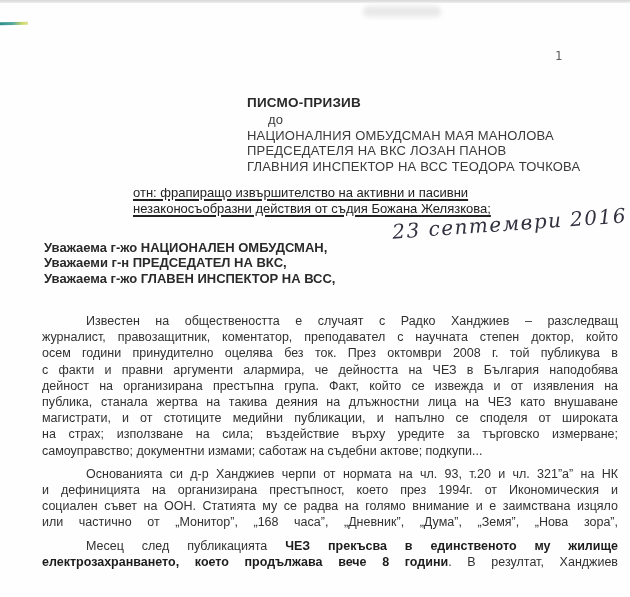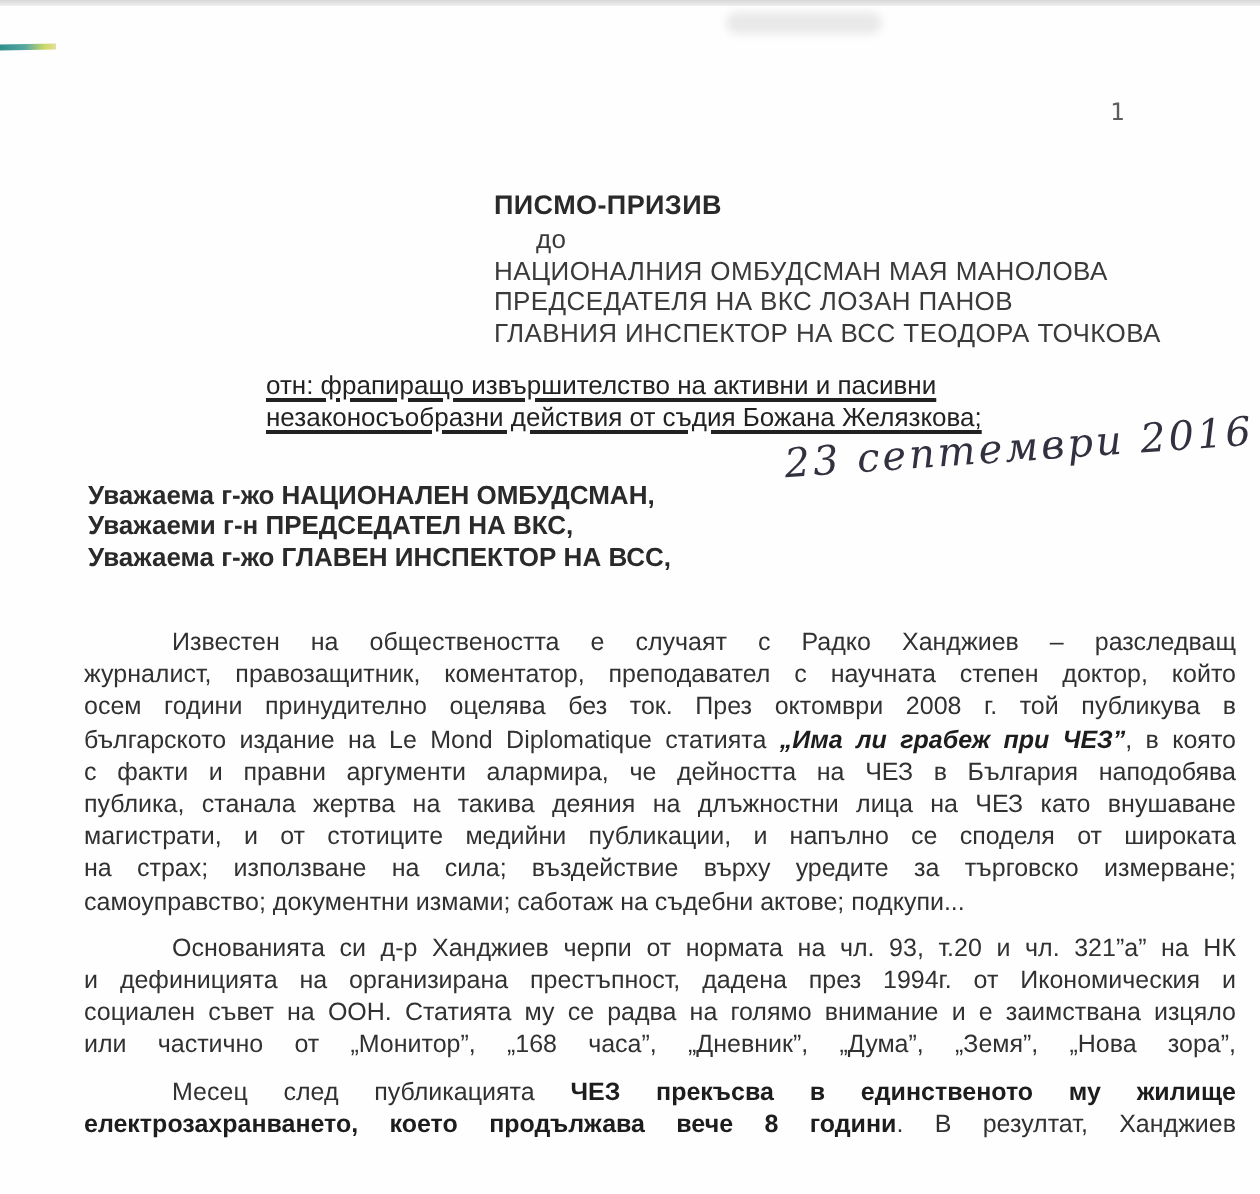--- a/index.html
+++ b/index.html
@@ -107,30 +107,30 @@
     <div>Уважаема г-жо НАЦИОНАЛЕН ОМБУДСМАН,</div>
     <div>Уважаеми г-н ПРЕДСЕДАТЕЛ НА ВКС,</div>
     <div>Уважаема г-жо ГЛАВЕН ИНСПЕКТОР НА ВСС,</div>
   </div>
 
   <div class="body-text">
     <div class="para">
         <div class="bline just ind"><span>Известен на обществеността е случаят с Радко Ханджиев – разследващ</span></div>
         <div class="bline just"><span>журналист, правозащитник, коментатор, преподавател с научната степен доктор, който</span></div>
         <div class="bline just"><span>осем години принудително оцелява без ток. През октомври 2008 г. той публикува в</span></div>
-        <div class="bline just"><span>българското издание на Le Mond Diplomatique статията </span><span class="b i">„Има ли грабеж при ЧЕЗ”</span><span>, в която</span></div>
         <div class="bline just"><span>с факти и правни аргументи алармира, че дейността на ЧЕЗ в България наподобява</span></div>
+        <div class="bline just"><span>дейност на организирана престъпна група. Факт, който се извежда и от изявления на</span></div>
         <div class="bline just"><span>публика, станала жертва на такива деяния на длъжностни лица на ЧЕЗ като внушаване</span></div>
         <div class="bline just"><span>магистрати, и от стотиците медийни публикации, и напълно се споделя от широката</span></div>
         <div class="bline just"><span>на страх; използване на сила; въздействие върху уредите за търговско измерване;</span></div>
         <div class="bline"><span>самоуправство; документни измами; саботаж на съдебни актове; подкупи...</span></div>
       </div>
     <div class="para">
         <div class="bline just ind"><span>Основанията си д-р Ханджиев черпи от нормата на чл. 93, т.20 и чл. 321”а” на НК</span></div>
-        <div class="bline just"><span>и дефиницията на организирана престъпност, дадена през 1994г. от Икономическия и</span></div>
+        <div class="bline just"><span>и дефиницията на организирана престъпност, което през 1994г. от Икономическия и</span></div>
         <div class="bline just"><span>социален съвет на ООН. Статията му се радва на голямо внимание и е заимствана изцяло</span></div>
         <div class="bline just"><span>или частично от „Монитор”, „168 часа”, „Дневник”, „Дума”, „Земя”, „Нова зора”,</span></div>
       </div>
     <div class="para">
         <div class="bline just ind"><span>Месец след публикацията </span><span class="b">ЧЕЗ прекъсва в единственото му жилище</span></div>
         <div class="bline just"><span class="b">електрозахранването, което продължава вече 8 години</span><span>. В резултат, Ханджиев</span></div>
       </div>
   </div>
 
 </div>

